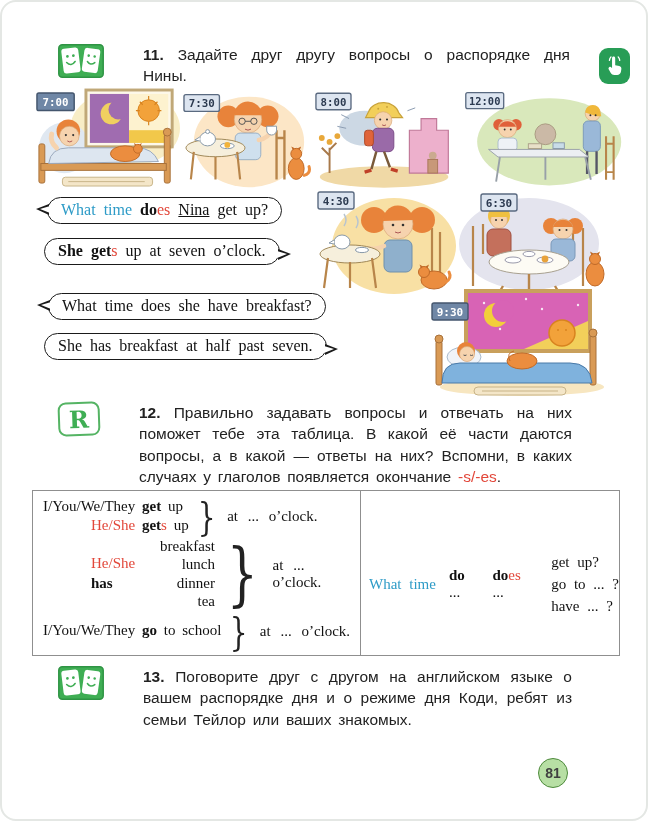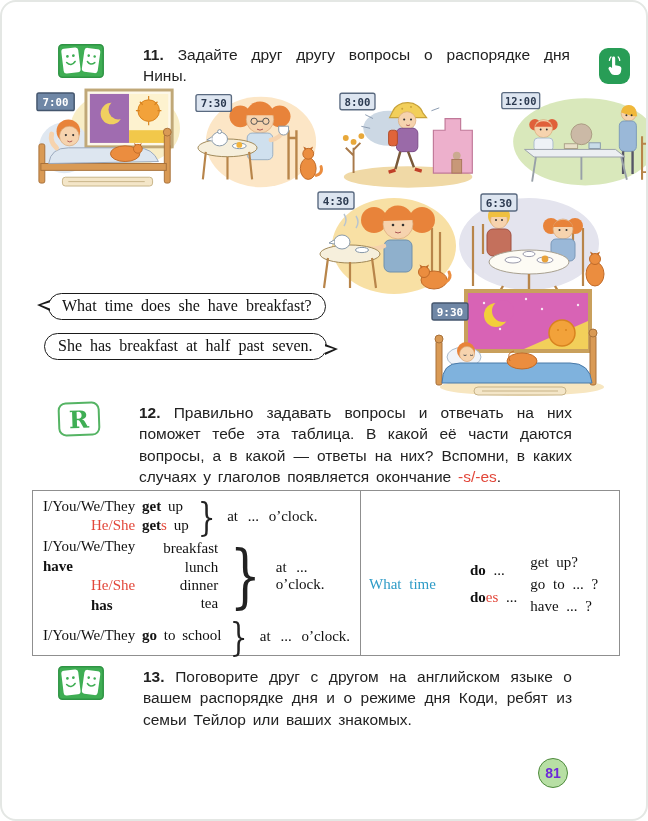--- a/index.html
+++ b/index.html
@@ -24,21 +24,21 @@
   .masks-icon{flex:0 0 auto;}
   .r-icon{flex:0 0 auto;width:38px;height:30px;border:2.5px solid #55b464;border-radius:8px;
           display:flex;align-items:center;justify-content:center;color:var(--green);
           font-family:"DejaVu Serif",serif;font-size:24px;font-weight:bold;transform:rotate(-2deg);}
 
   
   .tap{position:absolute;right:16px;top:46px;width:31px;height:36px;background:var(--green-dark);
        border-radius:9px;display:flex;align-items:center;justify-content:center;cursor:pointer;}
 
   
-  .row1{position:absolute;left:33px;top:84px;width:585px;height:106px;display:flex;gap:14px;}
+  .row1{position:absolute;left:33px;top:84px;width:585px;height:106px;display:flex;gap:2px;}
   .row1 svg{flex:0 0 auto;}
   .mid{position:absolute;left:34px;top:190px;width:582px;height:212px;}
   .mid svg{position:absolute;}
   #pic5{left:278px;top:-4px;}
   #pic6{left:411px;top:0px;}
   #pic7{left:394px;top:93px;}
 
   
   .bubble{position:absolute;background:#fff;border:1.5px solid #1a1a1a;border-radius:15px;
           padding:3px 13px 4px;font-family:"Liberation Serif","DejaVu Serif",serif;font-size:16px;
@@ -68,27 +68,27 @@
   .trow{display:flex;align-items:center;gap:5px;word-spacing:3px;}
   .pcol{display:flex;flex-direction:column;line-height:1.3;}
   .pcol .l2{padding-left:48px;}
   .meals{display:flex;flex-direction:column;line-height:1.22;margin-left:2px;align-items:flex-end;}
   .brace{font-family:"DejaVu Serif",serif;display:inline-block;transform:scaleX(.7);color:#222;font-weight:400;}
   .brace.b2{font-size:40px;line-height:40px;}
   .brace.b4{font-size:70px;line-height:70px;}
   .tlabel{margin-left:3px;word-spacing:6px;}
   .qcol{position:absolute;left:336px;top:62px;display:flex;align-items:center;gap:13px;word-spacing:4px;}
   .qcol .lead{white-space:nowrap;}
-  .docol{display:flex;flex-direction:column;gap:10px;margin-left:21px;}
+  .docol{display:flex;gap:10px;}
   .optcol{display:flex;flex-direction:column;gap:3px;line-height:1.25;white-space:nowrap;}
 
   
   .pagenum{position:absolute;left:536px;top:756px;width:30px;height:30px;border-radius:50%;
            background:#b7dfa4;border:1.5px solid #4e8a3c;box-sizing:border-box;display:flex;
-           align-items:center;justify-content:center;font-size:14px;font-weight:bold;color:#6d28d9;}
+           align-items:center;justify-content:center;font-size:14px;font-weight:bold;color:#404040;}
 
   svg text.clock{font-family:"DejaVu Sans Mono",monospace;font-weight:bold;}
 </style>
 </head>
 <body>
 
 <div class="page">
 
   <div class="ex-header" id="ex11">
     <svg class="masks-icon" width="46" height="34" viewBox="0 0 46 34">
@@ -316,20 +316,22 @@
       <path d="M33.5 70q1.5 1 3 0m3.5 0q1.5 1 3 0" stroke="#555" fill="none"></path>
       <path d="M12 98q0-20 18-20h110q20 0 22 20z" fill="#7fb2dd" stroke="#4a7aa8"></path>
       <ellipse cx="92" cy="76" rx="15" ry="8" fill="#eb8d3f" stroke="#c06a28"></ellipse>
       <path d="M80 76q-4-8 4-10" stroke="#c06a28" fill="none"></path>
       <rect x="44" y="102" width="92" height="8" rx="4" fill="#f4e6c8" stroke="#c8b488"></rect>
       <line x1="52" y1="106" x2="128" y2="106" stroke="#c8b488"></line>
       <rect x="2" y="18" width="36" height="17" rx="2" fill="#6f87a6" stroke="#44566e" stroke-width="1.4"></rect>
       <text class="clock" x="20" y="31" text-anchor="middle" font-size="11" fill="#ffffff">9:30</text>
     </svg>
 
+    <div class="bubble tl" id="b1"><span class="seg-bl">What time </span><span class="seg-b">do</span><span class="seg-r">es</span><span> </span><span class="seg-u">Nina</span><span> get up?</span></div>
+    <div class="bubble tr" id="b2"><span class="seg-b">She get</span><span class="seg-r">s</span><span> up at seven o’clock.</span></div>
     <div class="bubble tr" id="b4"><span>She has breakfast at half past seven.</span></div>
     <div class="bubble tl" id="b3"><span>What time does she have breakfast?</span></div>
   </div>
 
   <div class="ex-header" id="ex12">
     <div class="r-icon">
       <span>R</span>
     </div>
     <div class="ex-text"><span class="seg-b">12.</span><span> Правильно задавать вопросы и отвечать на них поможет тебе эта таблица. В какой её части даются вопросы, а в какой — ответы на них? Вспомни, в каких случаях у глаголов появляется окончание </span><span class="seg-r">-s/-es</span><span>.</span></div>
   </div>
@@ -342,21 +344,20 @@
         <div class="pcol">
           <div><span>I/You/We/They </span><span class="seg-b">get</span><span> up</span></div>
           <div class="l2"><span class="seg-r">He/She</span><span> </span><span class="seg-b">get</span><span class="seg-r">s</span><span> up</span></div>
         </div>
         <span class="brace b2">}</span>
         <span class="tlabel">at ... o’clock.</span>
       </div>
 
       <div class="trow">
         <div class="pcol">
-          <div><span>I/You/We/They </span><span class="seg-b">have</span></div>
           <div class="l2"><span class="seg-r">He/She</span><span> </span><span class="seg-b">has</span></div>
         </div>
         <div class="meals">
           <div>breakfast</div>
           <div>lunch</div>
           <div>dinner</div>
           <div>tea</div>
         </div>
         <span class="brace b4">}</span>
         <span class="tlabel">at ... o’clock.</span>

